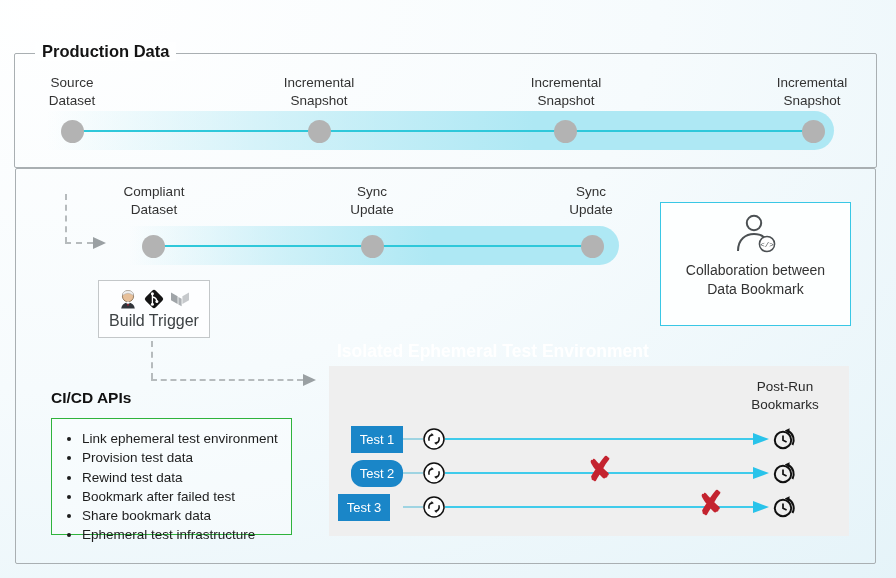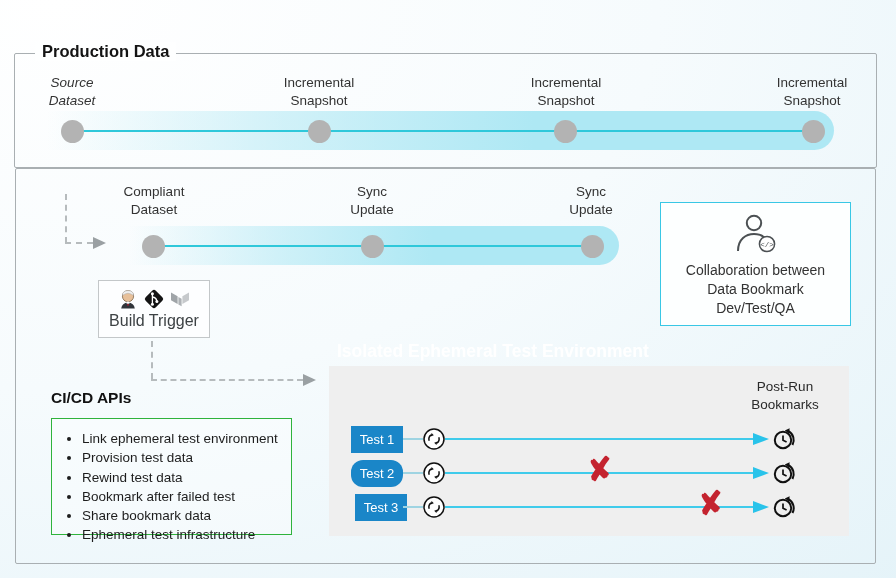--- a/index.html
+++ b/index.html
@@ -61,21 +61,21 @@
 <body>
 
 <div class="canvas">
 
   <div class="box" id="prod-box" style="left:14px;top:13px;width:861px;height:113px;margin-top:40px;">
     <span class="box-title">Production Data</span>
 
     <div class="band" style="left:31px;top:57px;width:788px;"></div>
     <div class="tline" style="left:56px;top:76px;width:750px;"></div>
 
-    <div class="mlabel" style="left:57px;top:20px;font-style:italic;">
+    <div class="mlabel" style="left:57px;top:20px;">
       <div>Source</div>
         <div>Dataset</div>
     </div>
     <div class="mlabel" style="left:304px;top:20px;">
       <div>Incremental</div>
         <div>Snapshot</div>
     </div>
     <div class="mlabel" style="left:551px;top:20px;">
       <div>Incremental</div>
         <div>Snapshot</div>
@@ -162,21 +162,20 @@
     <div class="collab" style="left:644px;top:33px;">
       <svg width="46" height="42" viewBox="0 0 46 42">
         <circle cx="21" cy="10" r="7.2" fill="none" stroke="#4b5053" stroke-width="2"></circle>
         <path d="M5,38 C5,26 13,21 21,21 C26,21 30,22.5 33,26" fill="none" stroke="#4b5053" stroke-width="2"></path>
         <circle cx="34" cy="31" r="7.6" fill="#fff" stroke="#4b5053" stroke-width="1.5"></circle>
         <text x="34" y="33.6" text-anchor="middle" font-size="7.5" fill="#4b5053" font-family="Liberation Mono, monospace">&lt;/&gt;</text>
       </svg>
       <div class="collab-text">
         <div>Collaboration between</div>
         <div>Data Bookmark</div>
-        <div>Dev/Test/QA</div>
       </div>
     </div>
 
     <div class="watermark" style="left:321px;top:172px;">Isolated Ephemeral Test Environment</div>
 
     <div class="panel" style="left:313px;top:197px;">
       <div class="phdr" style="left:456px;top:12px;">
         <div>Post-Run</div>
         <div>Bookmarks</div>
       </div>
@@ -211,21 +210,21 @@
       <div class="rline" style="left:116px;top:106px;width:308px;"></div>
       <div class="rarrow" style="left:424px;top:100.5px;"></div>
       <svg class="icon-abs" style="left:443px;top:94px;" width="26" height="26" viewBox="0 0 26 26">
         <circle cx="11" cy="14" r="8.2" fill="none" stroke="#101010" stroke-width="2"></circle>
         <path d="M11,9.5 L11,14.2 L14.6,16" fill="none" stroke="#101010" stroke-width="1.7"></path>
         <path d="M16.5,5.2 A10.3,10.3 0 0 1 20.5,19" fill="none" stroke="#101010" stroke-width="2"></path>
         <polygon points="12.8,4.6 17.6,2.3 17.2,7.5" fill="#101010"></polygon>
       </svg>
       <div class="failx" style="left:258px;top:89px;">✘</div>
 
-      <div class="chip" style="left:26px;top:127.5px;">Test 3</div>
+      <div class="chip" style="left:9px;top:127.5px;">Test 3</div>
       <div class="rline short" style="left:74px;top:140px;width:20px;"></div>
       <svg class="icon-abs" style="left:94px;top:130px;" width="22" height="22" viewBox="0 0 22 22">
         <circle cx="11" cy="11" r="10" fill="#fff" stroke="#101010" stroke-width="1.5"></circle>
         <path d="M6.2,12.8 A5.1,5.1 0 0 1 8.2,6.9" fill="none" stroke="#101010" stroke-width="1.5"></path>
         <polygon points="8.6,4.9 10.8,7.3 7.6,8.4" fill="#101010"></polygon>
         <path d="M15.8,9.2 A5.1,5.1 0 0 1 13.8,15.1" fill="none" stroke="#101010" stroke-width="1.5"></path>
         <polygon points="13.4,17.1 11.2,14.7 14.4,13.6" fill="#101010"></polygon>
       </svg>
       <div class="rline" style="left:116px;top:140px;width:308px;"></div>
       <div class="rarrow" style="left:424px;top:134.5px;"></div>

